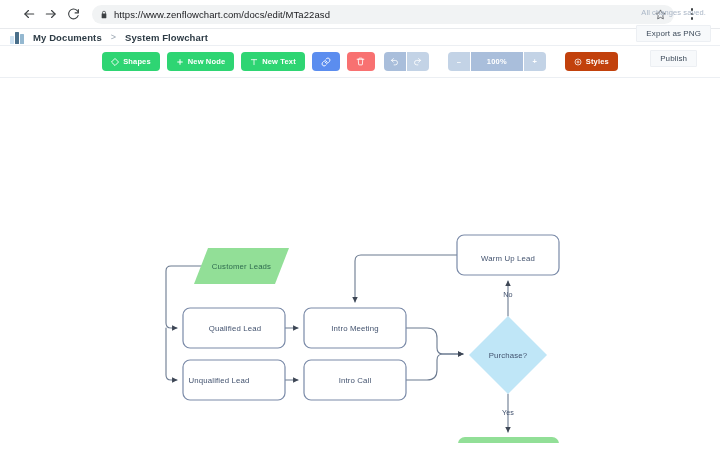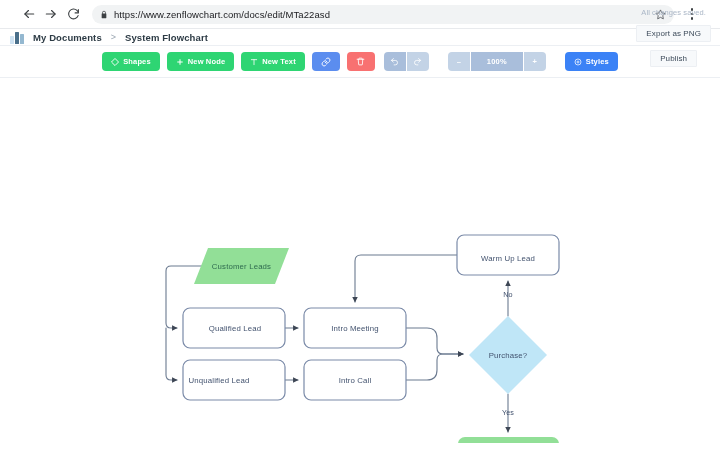--- a/index.html
+++ b/index.html
@@ -120,21 +120,21 @@
     font-size: 7.5px;
     font-weight: 700;
     color: #ffffff;
     padding: 0 9px;
     letter-spacing: 0.15px;
     white-space: nowrap;
   }
   .tb-green { background: #2ed573; }
   .tb-blue  { background: #5b8def; width: 28px; padding:0; }
   .tb-red   { background: #f87171; width: 28px; padding:0; }
-  .tb-yellow{ background: #3b82f6; justify-content: space-between; }
+  .tb-yellow{ background: #c2410c; justify-content: space-between; }
   .tb-icon { display:flex; align-items:center; }
 
   .tb-group { display:flex; align-items:center; gap:1px; margin-left: 2px; }
   .tb-seg {
     height: 19px;
     background: #a9bedb;
     color: #ffffff;
     display:flex; align-items:center; justify-content:center;
     font-size: 7.5px; font-weight:700;
   }

